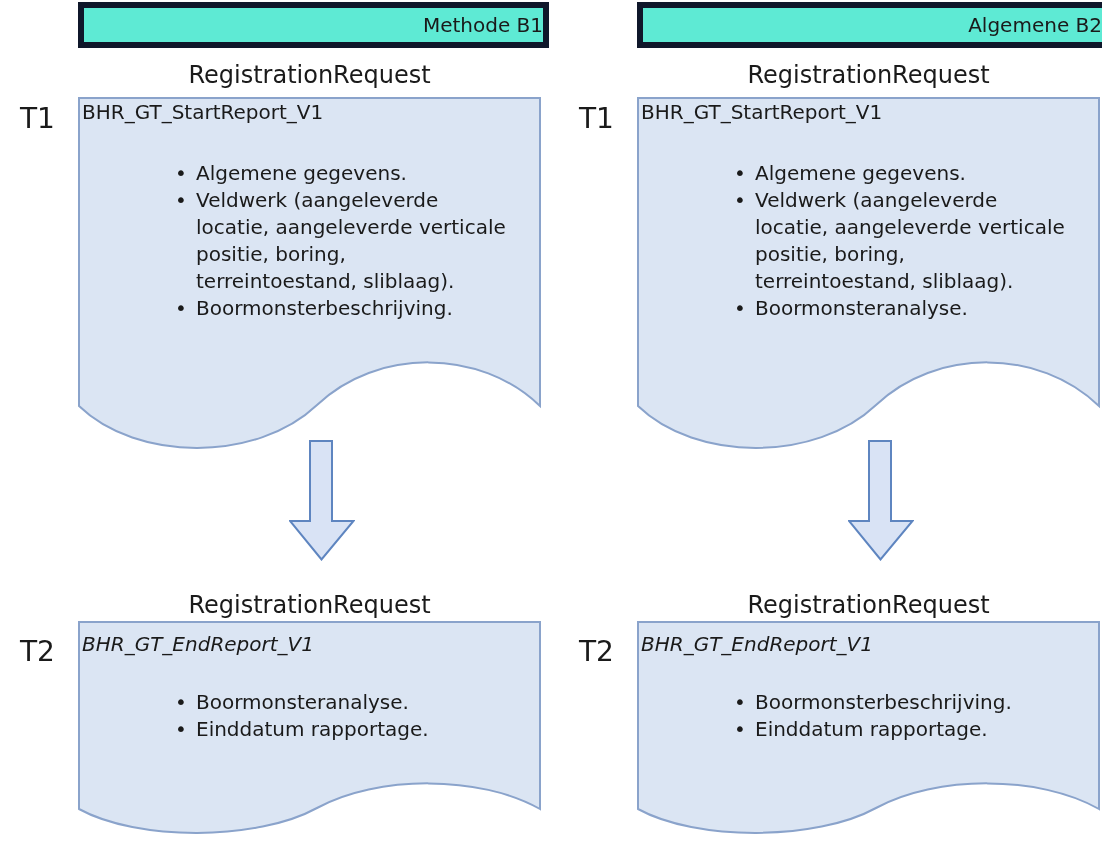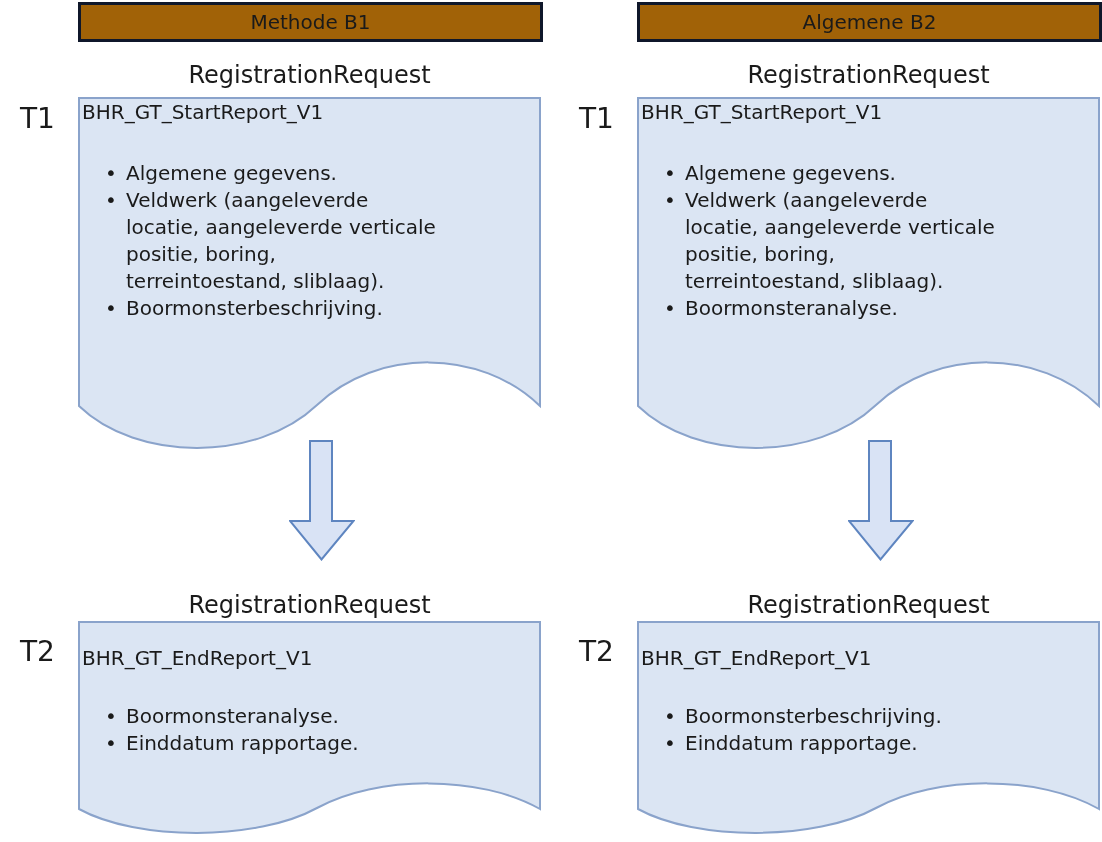--- a/index.html
+++ b/index.html
@@ -6,44 +6,44 @@
   .page{
     position:relative;width:1102px;height:842px;background:#ffffff;
     font-family:"DejaVu Sans","Liberation Sans",sans-serif;color:#1a1a1a;
     overflow:hidden;
   }
   .column{position:absolute;top:2px;width:463px;height:838px;}
   .col0{left:78px;}
   .col1{left:637px;}
   .method-header{
     position:absolute;top:0;left:0;width:459px;height:34px;
-    background:#a16207;border:3px solid #0f172a;
-    display:flex;align-items:center;justify-content:center;
+    background:#5eead4;border:6px solid #0f172a;
+    display:flex;align-items:center;justify-content:flex-end;
     font-size:20px;
   }
   .req-label{
     position:absolute;left:0;width:463px;text-align:center;
     font-size:24px;line-height:27px;
   }
   .req-label.first{top:60px;}
   .req-label.second{top:590px;}
   .tag{
     position:absolute;left:-58px;width:50px;font-size:28px;line-height:27px;
   }
   .tag.t1{top:103px;}
   .tag.t2{top:636px;}
   .docshape{position:absolute;left:0;width:463px;}
   .docshape.t1{top:95px;height:360px;}
   .docshape.t2{top:619px;height:219px;}
   .docshape svg{position:absolute;top:0;left:0;overflow:visible;}
   .doc-content{position:absolute;top:0;left:0;width:542px;box-sizing:border-box;}
   .doc-title{font-size:20px;line-height:27px;padding:2px 2px 0 4px;white-space:nowrap;}
-  .docshape.t2 .doc-title{padding-top:24px;}
+  .docshape.t2 .doc-title{padding-top:10px;font-style:italic;}
   ul.bullets{
-    margin:34px 0 0 0;padding:0 4px 0 48px;list-style:none;
+    margin:34px 0 0 0;padding:0 4px 0 118px;list-style:none;
   }
   .docshape.t2 ul.bullets{margin-top:31px;}
   ul.bullets li{
     position:relative;font-size:20px;line-height:27px;white-space:pre-line;
   }
   ul.bullets li::before{
     content:"\2022";position:absolute;left:-21px;top:0;
     font-size:20px;line-height:27px;
   }
   .arrow{position:absolute;left:211px;top:438px;width:66px;height:121px;}

